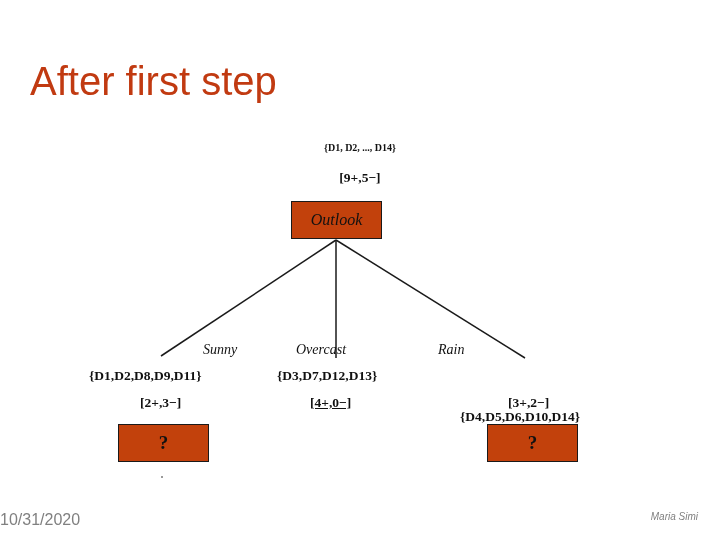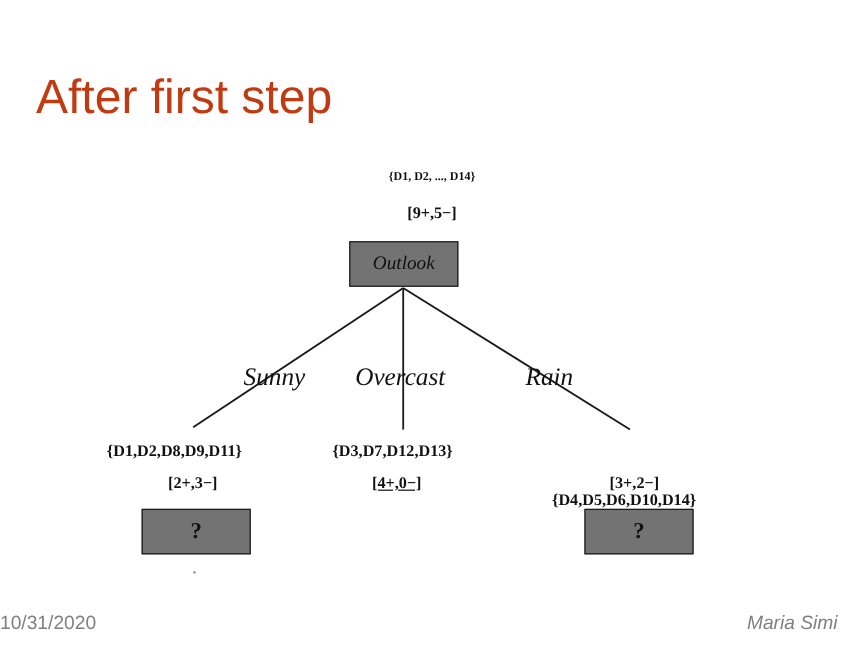--- a/index.html
+++ b/index.html
@@ -66,45 +66,46 @@
     top: 142px;
   }
   .root-count {
     left: 50%;
     transform: translateX(-50%);
     top: 170px;
   }
 
   
   .edge-label {
-    font-size: 21px;
-    font-style: italic;
-    font-family: "Liberation Serif", serif;
-    color: #111111;
+    font-size: 14px;
+    font-style: italic;
+    font-family: "Liberation Serif", serif;
+    color: #111111;
+    margin-top: 40px;
   }
   #edge-label-sunny   { left: 203px; top: 302px; }
   #edge-label-overcast{ left: 296px; top: 302px; }
   #edge-label-rain    { left: 438px; top: 302px; }
 
   
   .child-set   { top: 368px; font-size: 13.5px; font-weight: bold; }
   .child-count { top: 395px; font-size: 13.5px; font-weight: bold; }
 
   #child-set-left     { left: 89px; }
   #child-count-left   { left: 140px; }
   #child-set-mid      { left: 277px; }
   #child-count-mid    { left: 310px; text-decoration: underline; }
   #child-set-right    { left: 460px; margin-top: 41px; }
   #child-count-right  { left: 508px; }
 
   
   .node-box {
     position: absolute;
     box-sizing: border-box;
-    background: #737373;
+    background: #c2410c;
     border: 1.6px solid #1a1a1a;
     display: flex;
     align-items: center;
     justify-content: center;
     font-family: "Liberation Serif", serif;
     color: #111111;
   }
   .node-box::after {
     content: "";
     position: absolute;
@@ -210,21 +211,21 @@
     font-family: "Liberation Sans", sans-serif;
     font-size: 16px;
     color: #808080;
   }
   #footer-author {
     position: absolute;
     right: 22px;
     top: 511px;
     font-family: "Liberation Sans", sans-serif;
     font-style: italic;
-    font-size: 16px;
+    font-size: 10px;
     color: #808080;
     white-space: nowrap;
   }
 </style>
 </head>
 <body>
 
 <div id="slide-title">After first step</div>
 
 <div id="diagram">

